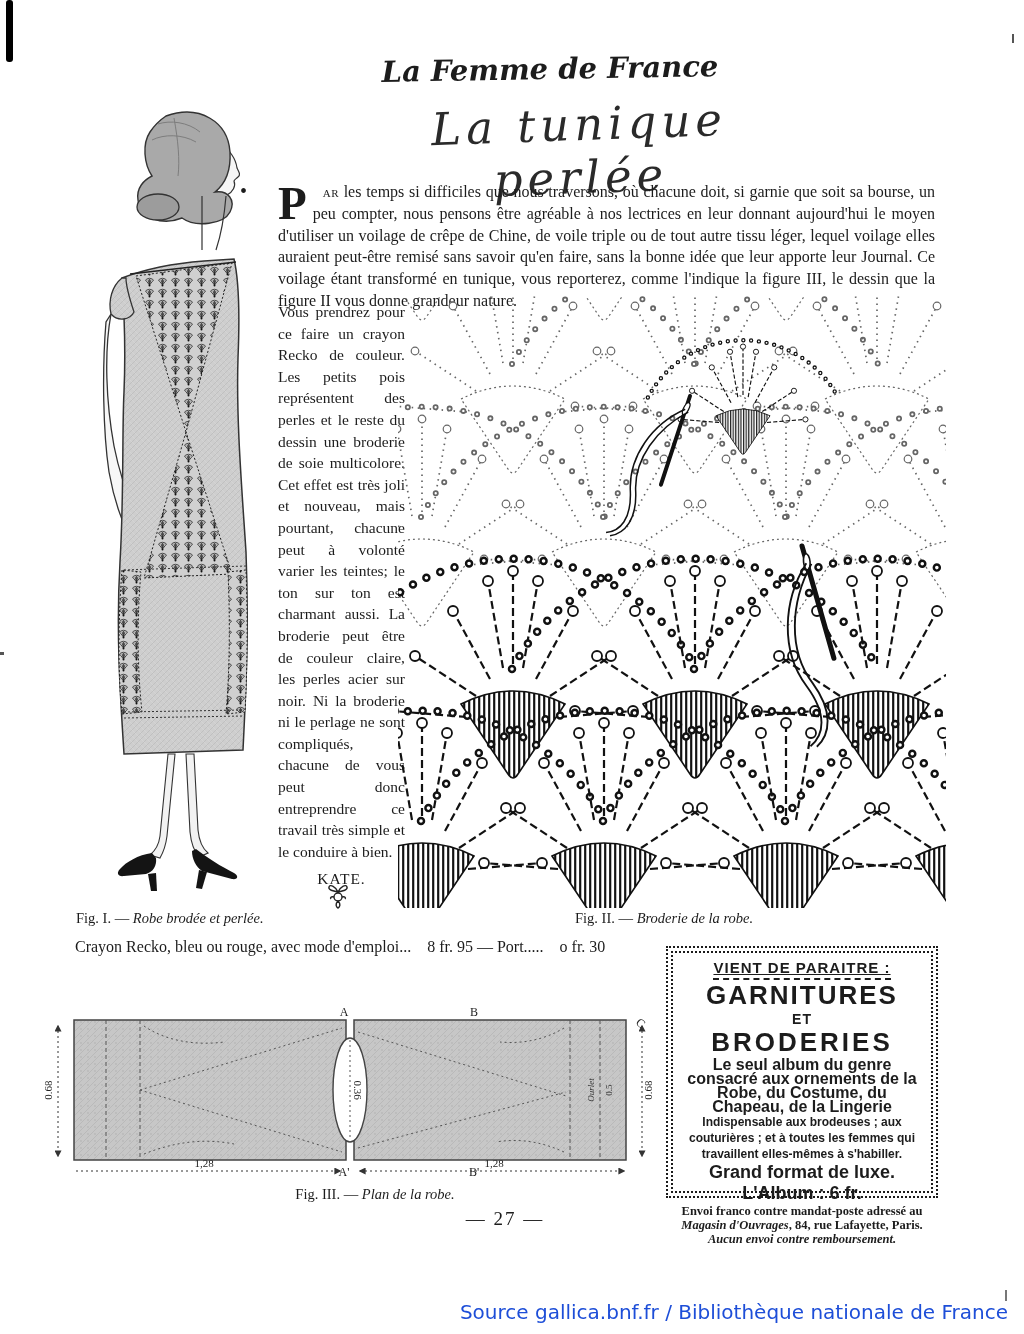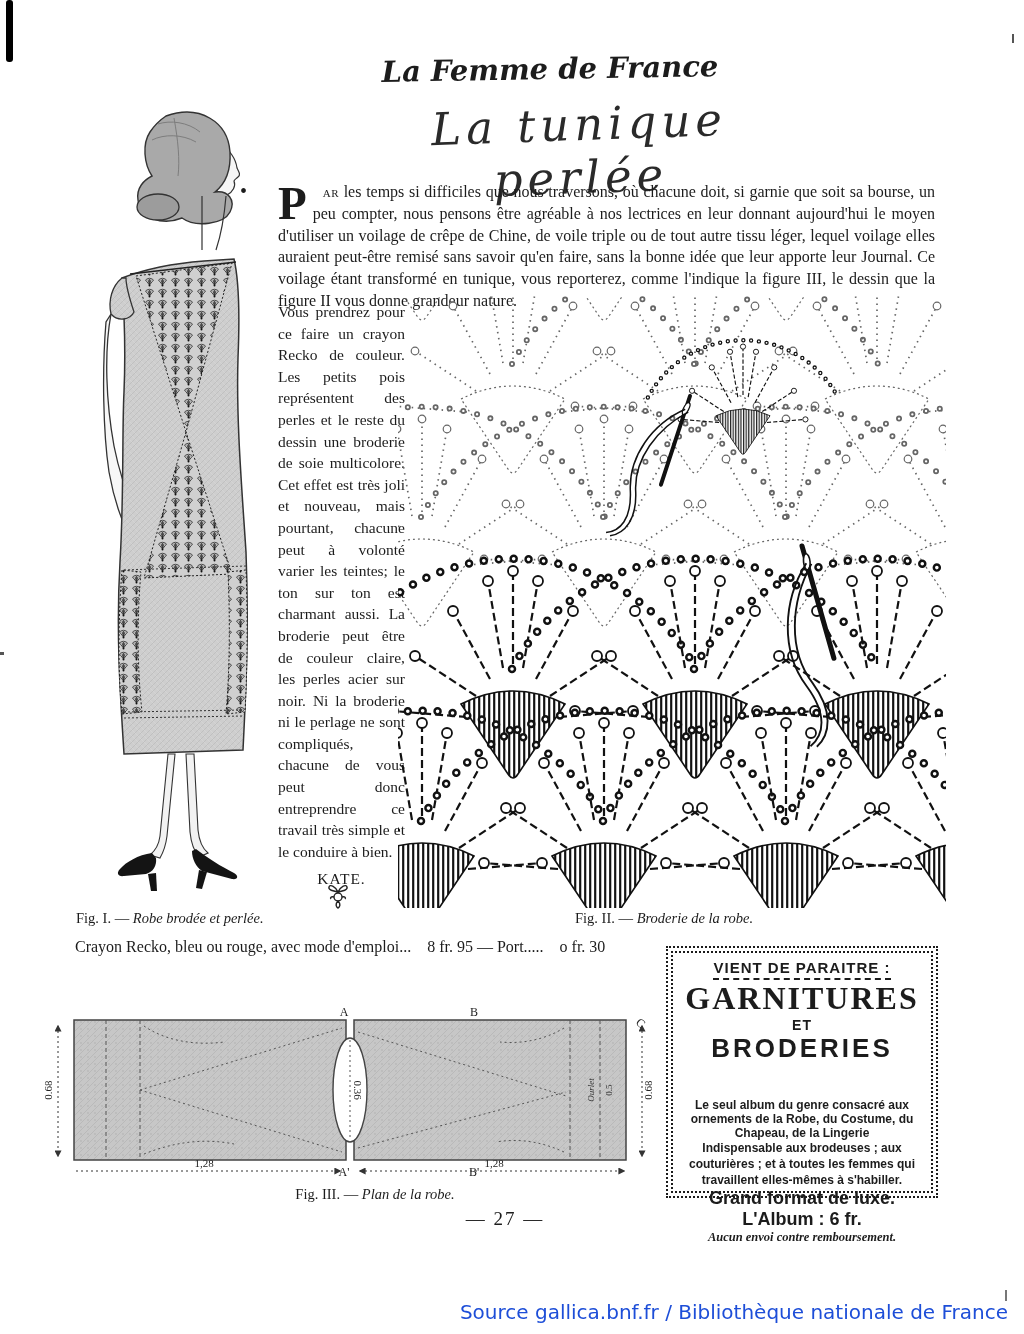--- a/index.html
+++ b/index.html
@@ -35,25 +35,25 @@
   sup{font-size:10px;}
   
   .pageno{left:405px;top:1208px;width:200px;text-align:center;font-size:19px;letter-spacing:2px;}
   .footer{right:16px;top:1300px;font-family:"DejaVu Sans",sans-serif;font-size:20px;color:#1d4ed8;}
   
   .ad-outer{left:666px;top:946px;width:272px;height:252px;border:2px dotted #1a1a1a;box-sizing:border-box;}
   .ad-inner{position:absolute;inset:3px;border:2px dotted #1a1a1a;padding:6px 8px;box-sizing:border-box;
             font-family:"Liberation Sans",sans-serif;display:flex;flex-direction:column;
             justify-content:space-between;text-align:center;}
   .ad-header{font-weight:700;font-size:15px;letter-spacing:1px;}
-  .ad-header span{display:inline-block;border-bottom:2px dashed #1c1c1c;padding-bottom:2px;}
-  .ad-t1{font-weight:700;font-size:32px;letter-spacing:2px;font-family:Liberation Serif, serif;}
+  .ad-header span{display:inline-block;border-bottom:2px dashed #1c1c1c;padding-bottom:2px;text-decoration:underline;}
+  .ad-t1{font-weight:700;font-size:26px;letter-spacing:2px;}
   .ad-t2{font-weight:700;font-size:14px;letter-spacing:1px;}
   .ad-t3{font-weight:700;font-size:26px;letter-spacing:3px;}
-  .ad-b1{font-weight:700;font-size:12px;line-height:14px;margin-top:34px;}
+  .ad-b1{font-weight:700;font-size:16px;line-height:14px;}
   .ad-b2{font-weight:700;font-size:12px;line-height:16px;}
   .ad-b3{font-weight:700;font-size:18px;}
   .ad-b4{font-family:"Liberation Serif",serif;font-weight:700;font-size:12.5px;line-height:14px;}
   .ad-b5{font-family:"Liberation Serif",serif;font-weight:700;font-style:italic;font-size:12.5px;}
   
   .art1{left:6px;top:0;width:7px;height:62px;background:#000;border-radius:3px;}
   .art2{left:1012px;top:34px;width:2px;height:9px;background:#555;}
   .art3{left:1005px;top:1290px;width:2px;height:11px;background:#777;}
   .art4{left:0px;top:652px;width:4px;height:3px;background:#555;}
 </style>
@@ -292,18 +292,21 @@
 
 <div class="abs ad-outer">
   <div class="ad-inner">
     <div class="ad-header"><span>VIENT DE PARAITRE :</span></div>
     <div class="ad-t1">GARNITURES</div>
     <div class="ad-t2">ET</div>
     <div class="ad-t3">BRODERIES</div>
     <div class="ad-b1">Le seul album du genre consacré aux ornements de la Robe, du Costume, du Chapeau, de la Lingerie</div>
     <div class="ad-b2">Indispensable aux brodeuses ; aux couturières ; et à toutes les femmes qui travaillent elles-mêmes à s'habiller.</div>
     <div class="ad-b3">Grand format de luxe. L'Album : 6 fr.</div>
+    <div class="ad-b4">
+      <span>Envoi franco contre mandat-poste adressé au </span><span class="it">Magasin d'Ouvrages</span><span>, 84, rue Lafayette, Paris.</span>
+    </div>
     <div class="ad-b5">Aucun envoi contre remboursement.</div>
   </div>
 </div>
 
 <div class="abs pageno">— 27 —</div>
 <div class="abs footer">Source gallica.bnf.fr / Bibliothèque nationale de France</div>
 
 </body></html>

